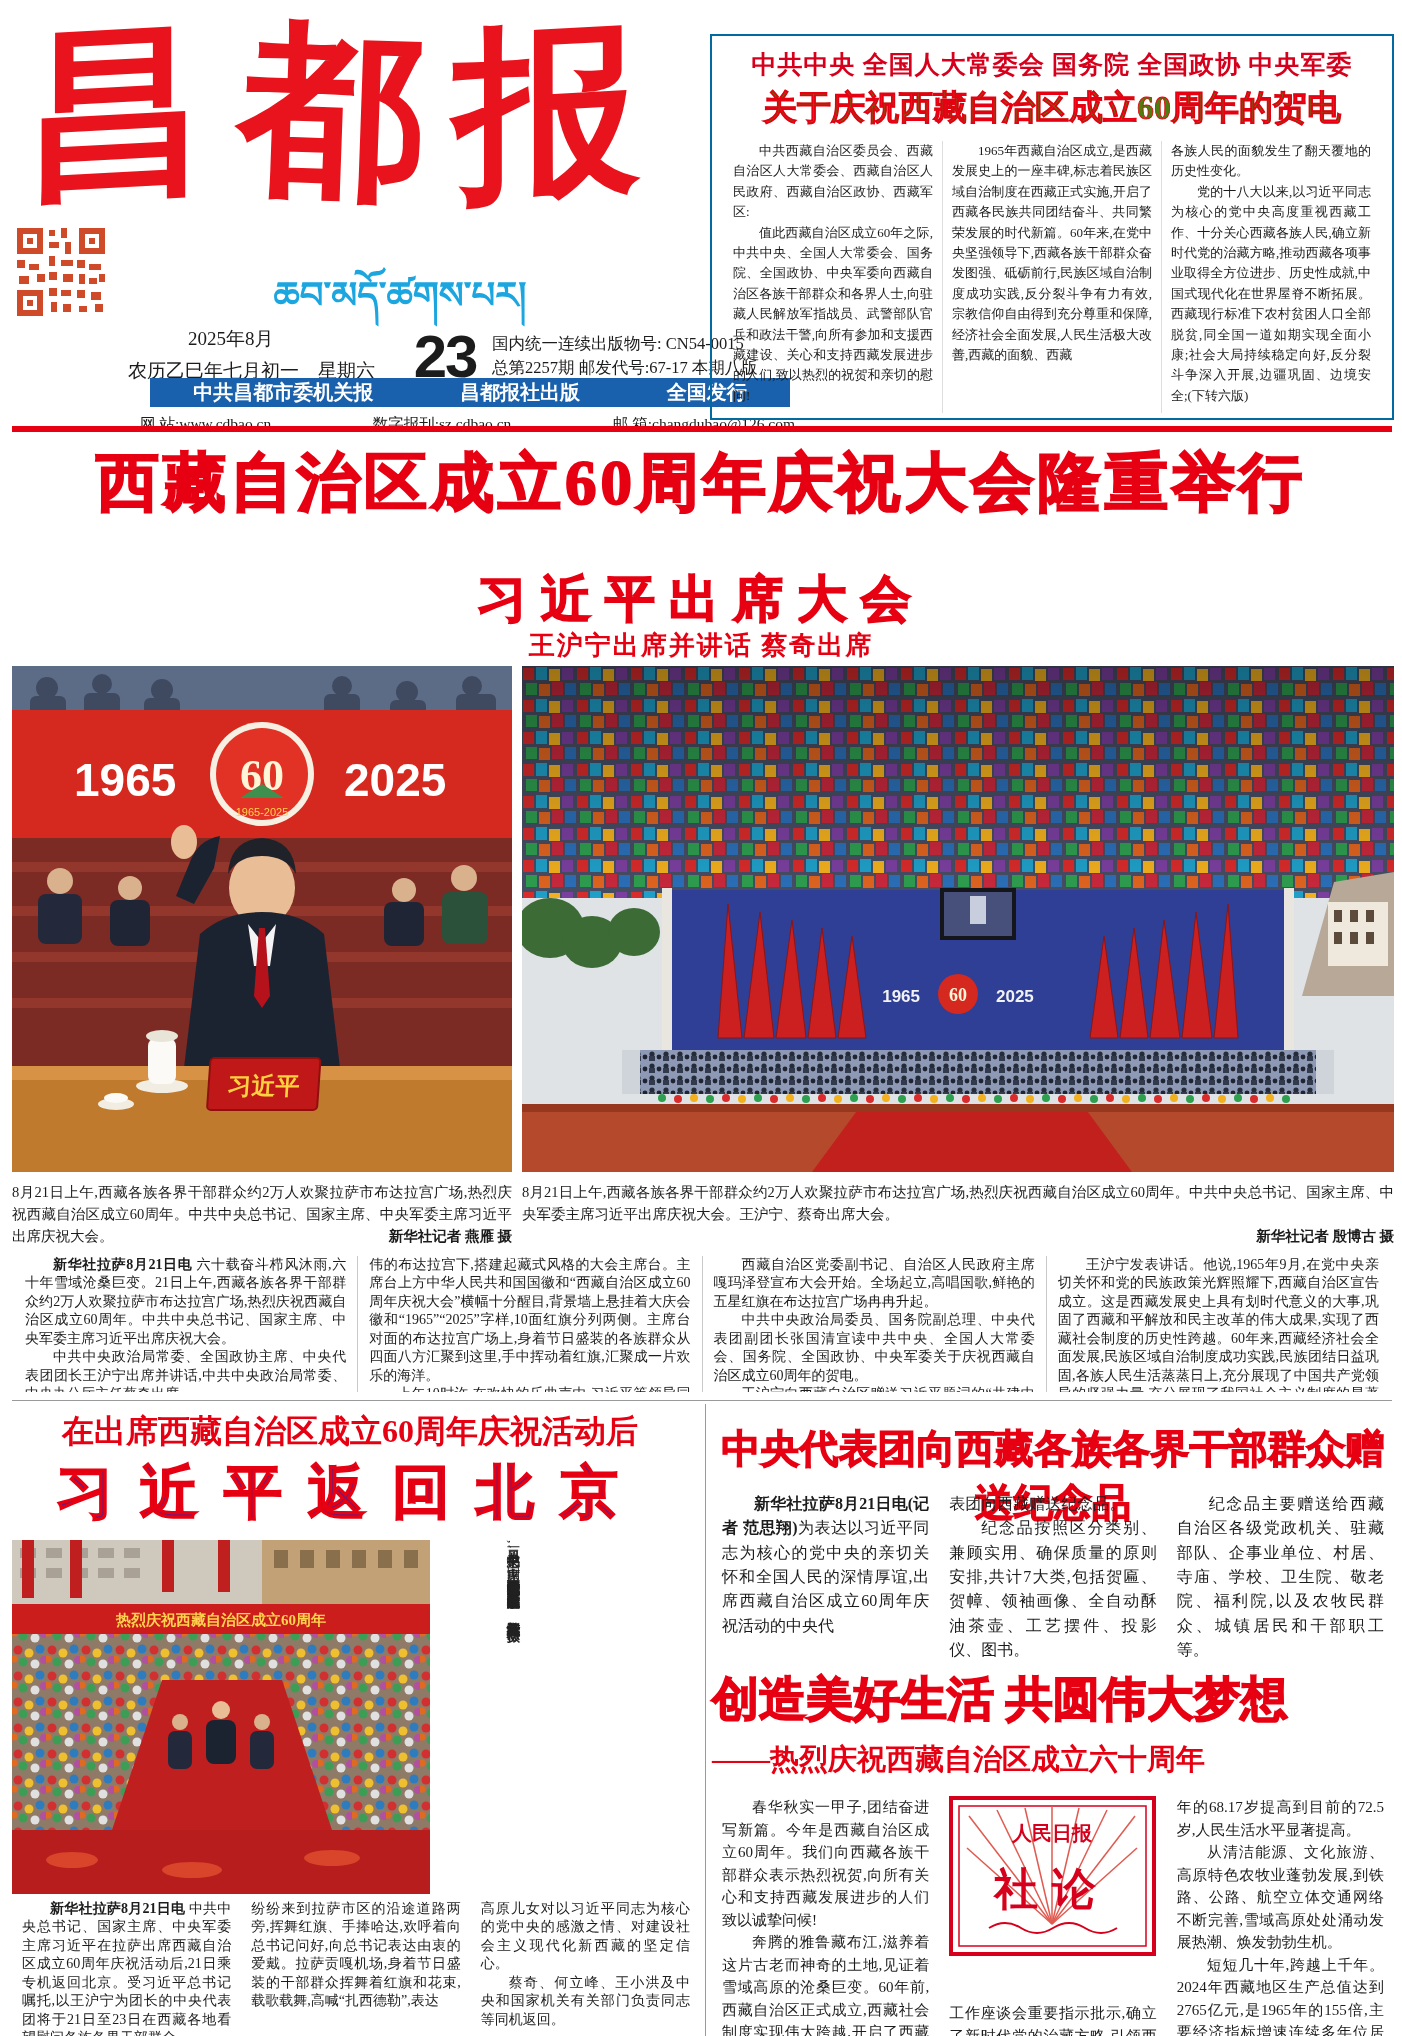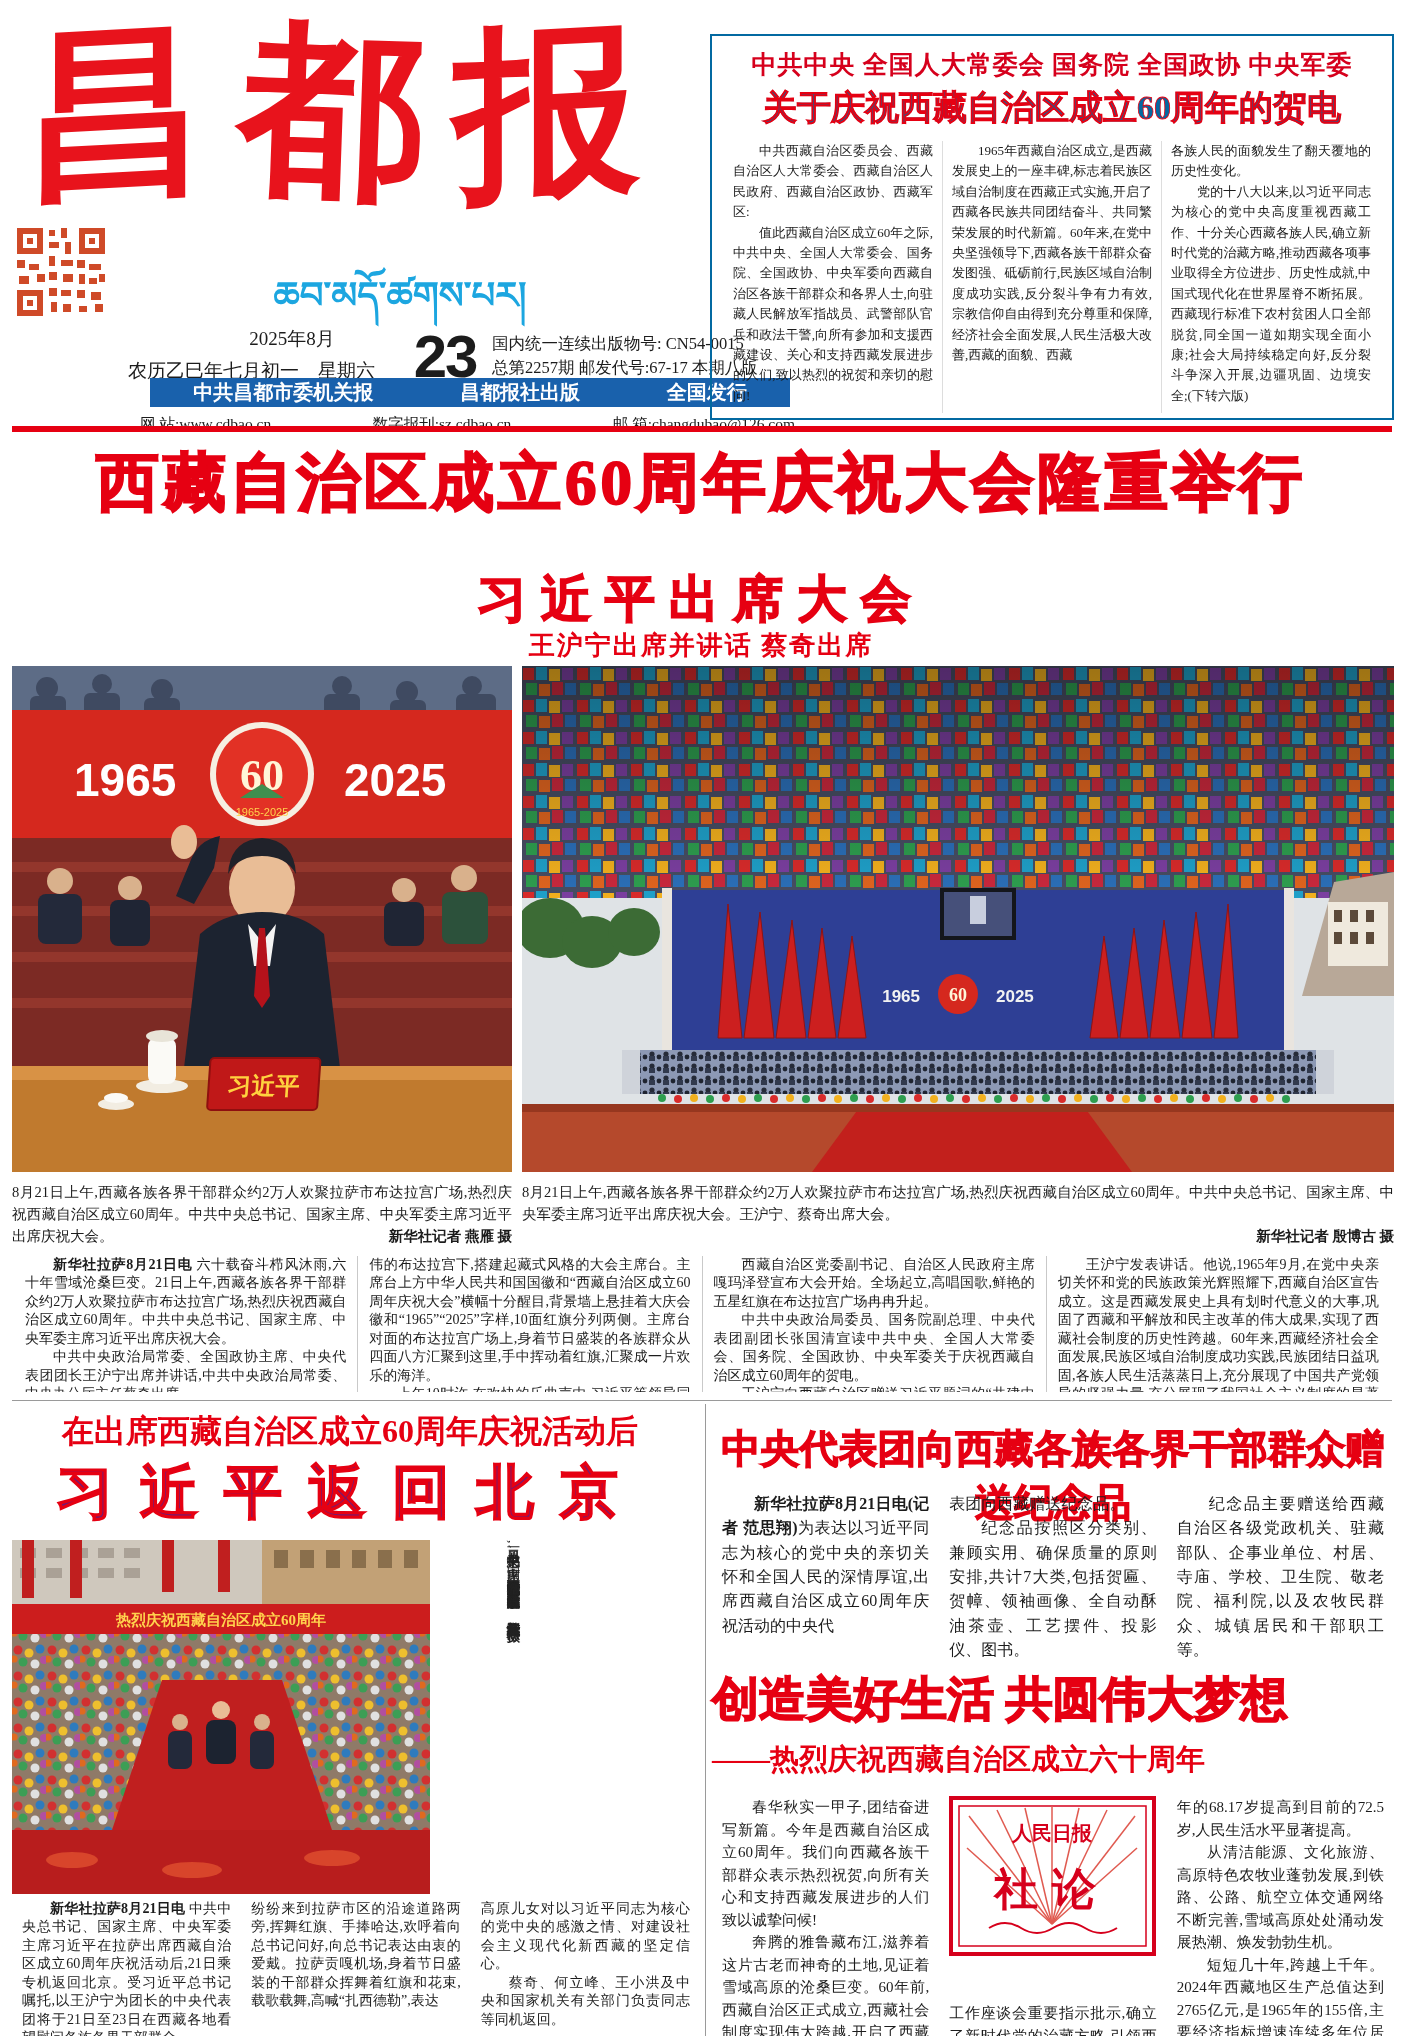--- a/index.html
+++ b/index.html
@@ -7,34 +7,34 @@
         font-family:"Liberation Serif",serif;color:#1c1c1c;overflow:hidden;}
   .abs{position:absolute;}
   
   .mast-title{left:22px;top:2px;width:618px;height:244px;display:flex;justify-content:space-between;
       font-size:186px;line-height:1.2;font-weight:bold;color:#e8131c;}
   .mast-title span{display:block;transform:rotate(-3deg) skewX(-3deg);}
   .mast-title span:nth-child(2){transform:rotate(2deg);}
   .tibetan{left:140px;top:254px;width:520px;text-align:center;font-size:37px;font-weight:bold;color:#1ca6e0;}
   .qr{left:15px;top:226px;width:92px;height:92px;}
   .dateblock{left:128px;top:328px;width:268px;font-size:19px;line-height:1.2;}
-  .dateblock .d1{text-align:center;padding-left:60px;}
+  .dateblock .d1{padding-left:60px;}
   .dateblock .d2{margin-top:9px;white-space:nowrap;}
   .bignum{left:402px;top:322px;width:86px;font-family:"Liberation Sans",sans-serif;
       font-size:60px;font-weight:bold;text-align:center;letter-spacing:-2px;}
   .issblock{left:492px;top:332px;width:300px;font-size:16.5px;line-height:1.45;white-space:nowrap;}
   .bluebar{left:150px;top:378px;width:640px;height:29px;background:#1961ac;color:#fff;
       font-family:"Liberation Sans",sans-serif;font-weight:bold;font-size:20px;
       display:flex;align-items:center;justify-content:space-around;}
   .contact{left:140px;top:414px;width:655px;display:flex;justify-content:space-between;font-size:15.5px;}
   
   .tbox{left:710px;top:34px;width:684px;height:386px;border:2px solid #0369a1;box-sizing:border-box;
       padding:12px 12px 8px 12px;}
   .tbox .kick{color:#d6001c;font-weight:bold;font-size:25px;text-align:center;letter-spacing:1px;}
-  .tbox .ttl{color:#0369a1;font-weight:bold;font-size:34px;text-align:center;margin-top:4px;
+  .tbox .ttl{color:#4d7c0f;font-weight:bold;font-size:34px;text-align:center;margin-top:4px;
       -webkit-text-stroke:0.8px #e60012;}
   .tbox .cols{display:flex;gap:0;margin-top:10px;height:272px;overflow:hidden;}
   .tbox .col{flex:1;padding:0 9px;font-size:13px;line-height:1.57;text-align:justify;overflow:hidden;}
   .tbox .col + .col{border-left:1px solid #ddd;}
   .coltext p{margin:0;text-indent:2em;}
   .cont p:first-child{text-indent:0;}
   
   .redrule{left:12px;top:426px;width:1380px;height:6px;background:#e60012;}
   .h-main{left:0;top:440px;width:1402px;text-align:center;color:#e60012;font-weight:bold;
       font-size:63px;letter-spacing:4px;-webkit-text-stroke:2px #e60012;}

